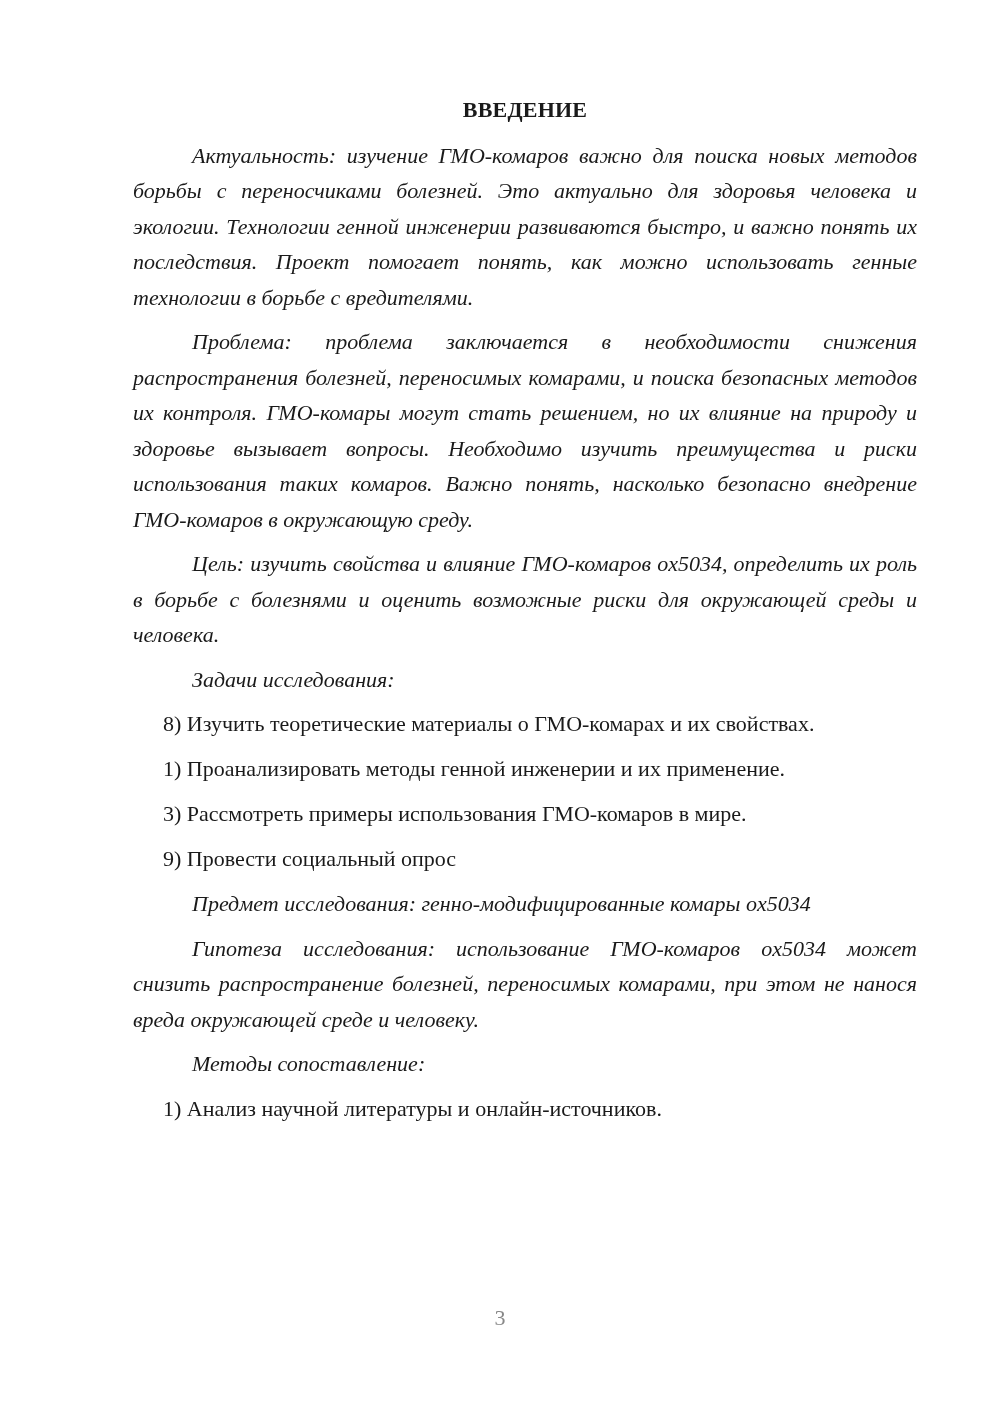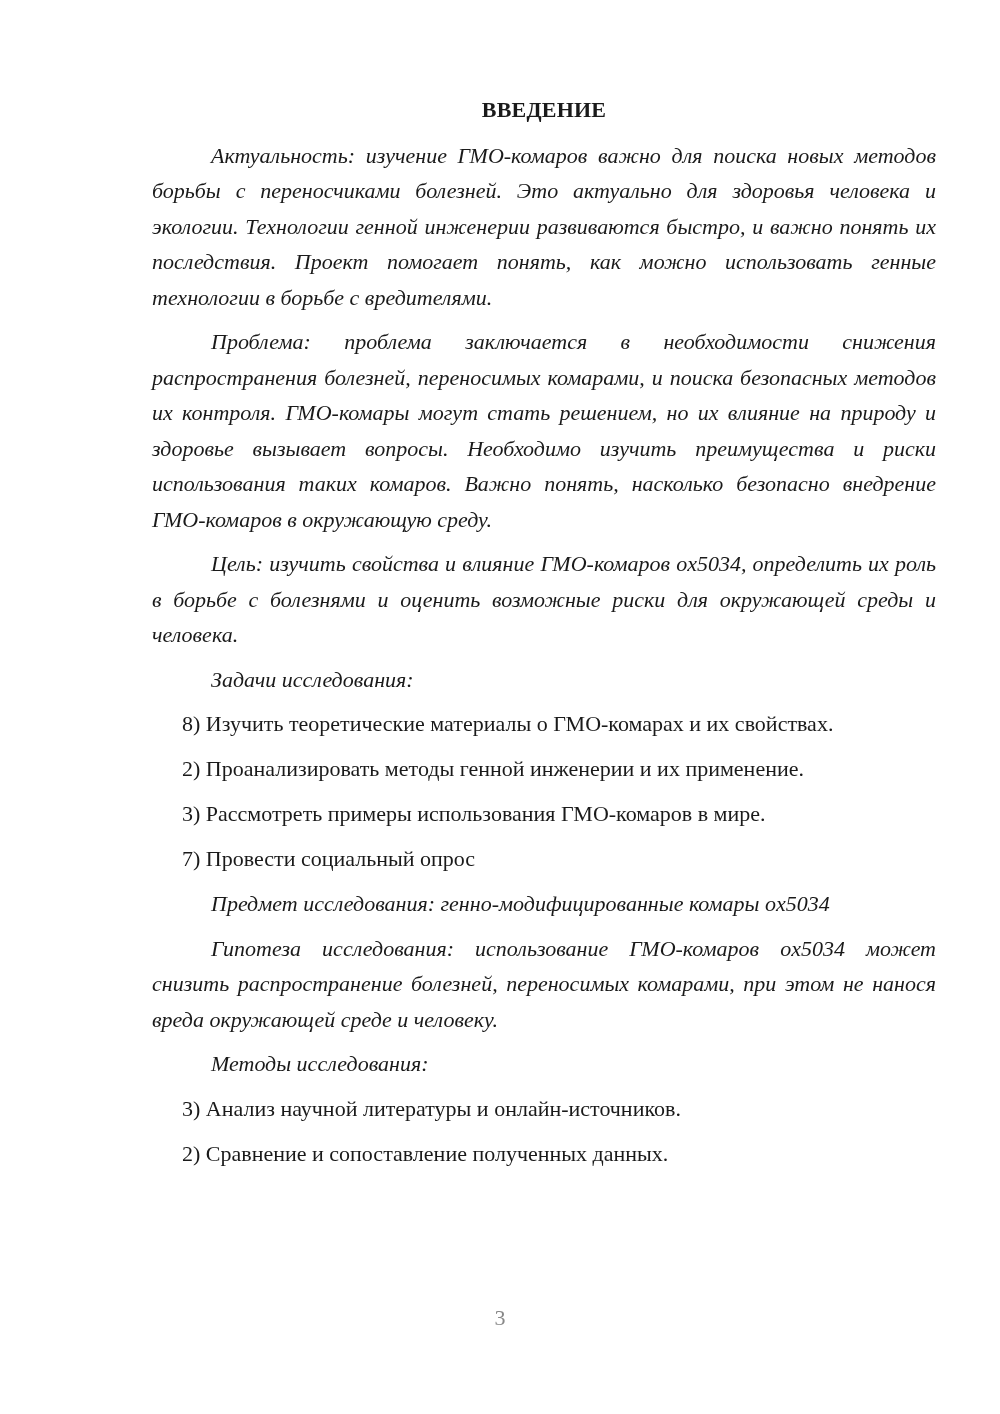--- a/index.html
+++ b/index.html
@@ -2,21 +2,21 @@
 <html><head>
   <meta charset="utf-8">
   <style>
     html, body { margin: 0; padding: 0; background: #ffffff; }
     body {
       width: 1000px; height: 1414px; position: relative; overflow: hidden;
       font-family: "Liberation Serif", "DejaVu Serif", serif;
       color: #1a1a1a;
     }
     .page {
-      position: absolute; left: 152px; top: 92px; width: 784px;
+      position: absolute; left: 133px; top: 92px; width: 784px;
       font-size: 22px; line-height: 35.5px;
     }
     .title {
       text-align: center; font-weight: bold; font-size: 22px;
       margin: 0 0 10px 0; letter-spacing: 0.2px;
     }
     .para {
       text-align: justify; text-indent: 59px; margin: 0 0 9px 0; font-style: italic;
     }
     .list-item {
@@ -34,28 +34,27 @@
 <div class="page">
   <div class="title">ВВЕДЕНИЕ</div>
 
   <p class="para">Актуальность: изучение ГМО-комаров важно для поиска новых методов борьбы с переносчиками болезней. Это актуально для здоровья человека и экологии. Технологии генной инженерии развиваются быстро, и важно понять их последствия. Проект помогает понять, как можно использовать генные технологии в борьбе с вредителями.</p>
   <p class="para">Проблема: проблема заключается в необходимости снижения распространения болезней, переносимых комарами, и поиска безопасных методов их контроля. ГМО-комары могут стать решением, но их влияние на природу и здоровье вызывает вопросы. Необходимо изучить преимущества и риски использования таких комаров. Важно понять, насколько безопасно внедрение ГМО-комаров в окружающую среду.</p>
   <p class="para">Цель: изучить свойства и влияние ГМО-комаров ox5034, определить их роль в борьбе с болезнями и оценить возможные риски для окружающей среды и человека.</p>
 
   <p class="para">Задачи исследования:</p>
   <div>
     <div class="list-item">8) Изучить теоретические материалы о ГМО-комарах и их свойствах.</div>
-    <div class="list-item">2) Проанализировать методы генной инженерии и их применение.</div>
+    <div class="list-item">1) Проанализировать методы генной инженерии и их применение.</div>
     <div class="list-item">3) Рассмотреть примеры использования ГМО-комаров в мире.</div>
-    <div class="list-item">7) Провести социальный опрос</div>
+    <div class="list-item">9) Провести социальный опрос</div>
   </div>
 
   <p class="para">Предмет исследования: генно-модифицированные комары ox5034</p>
   <p class="para">Гипотеза исследования: использование ГМО-комаров ox5034 может снизить распространение болезней, переносимых комарами, при этом не нанося вреда окружающей среде и человеку.</p>
 
-  <p class="para">Методы исследования:</p>
+  <p class="para">Методы сопоставление:</p>
   <div>
-    <div class="list-item">3) Анализ научной литературы и онлайн-источников.</div>
-    <div class="list-item">2) Сравнение и сопоставление полученных данных.</div>
+    <div class="list-item">1) Анализ научной литературы и онлайн-источников.</div>
   </div>
 </div>
 
 <div class="page-number">3</div>
 
 </body></html>

